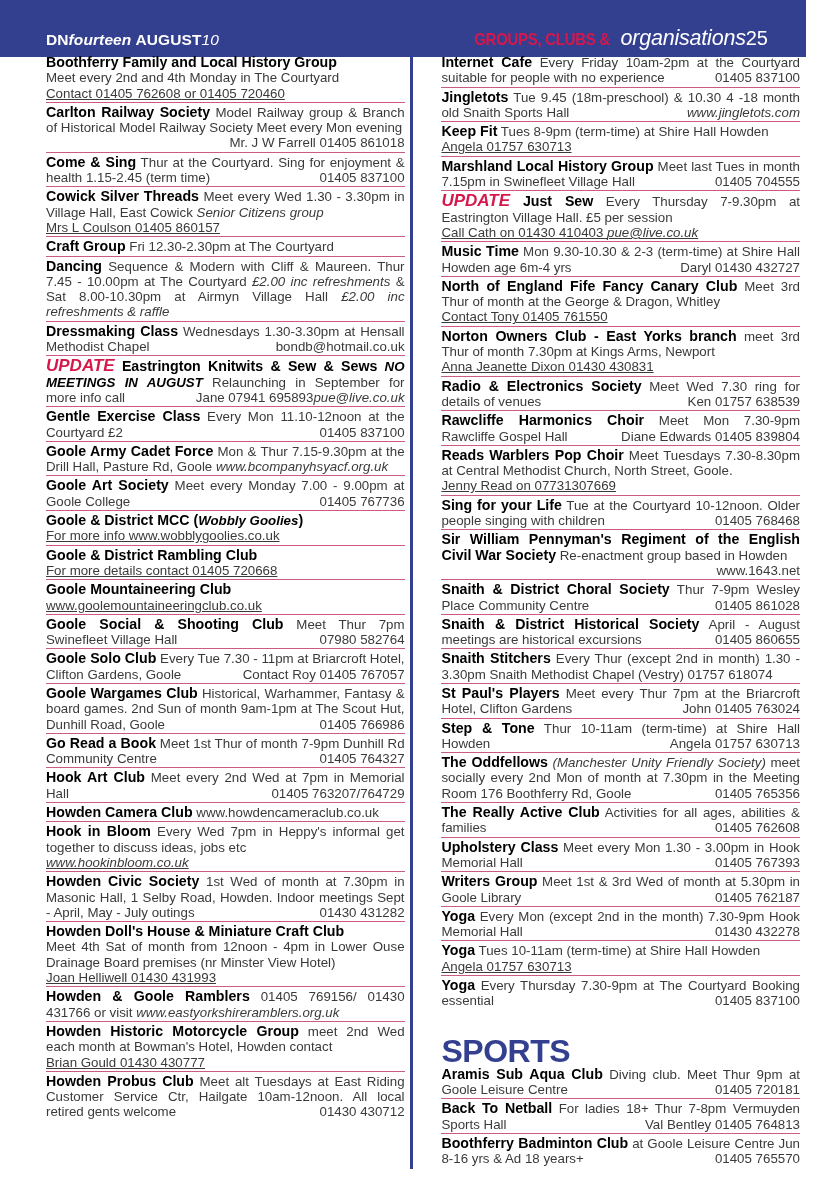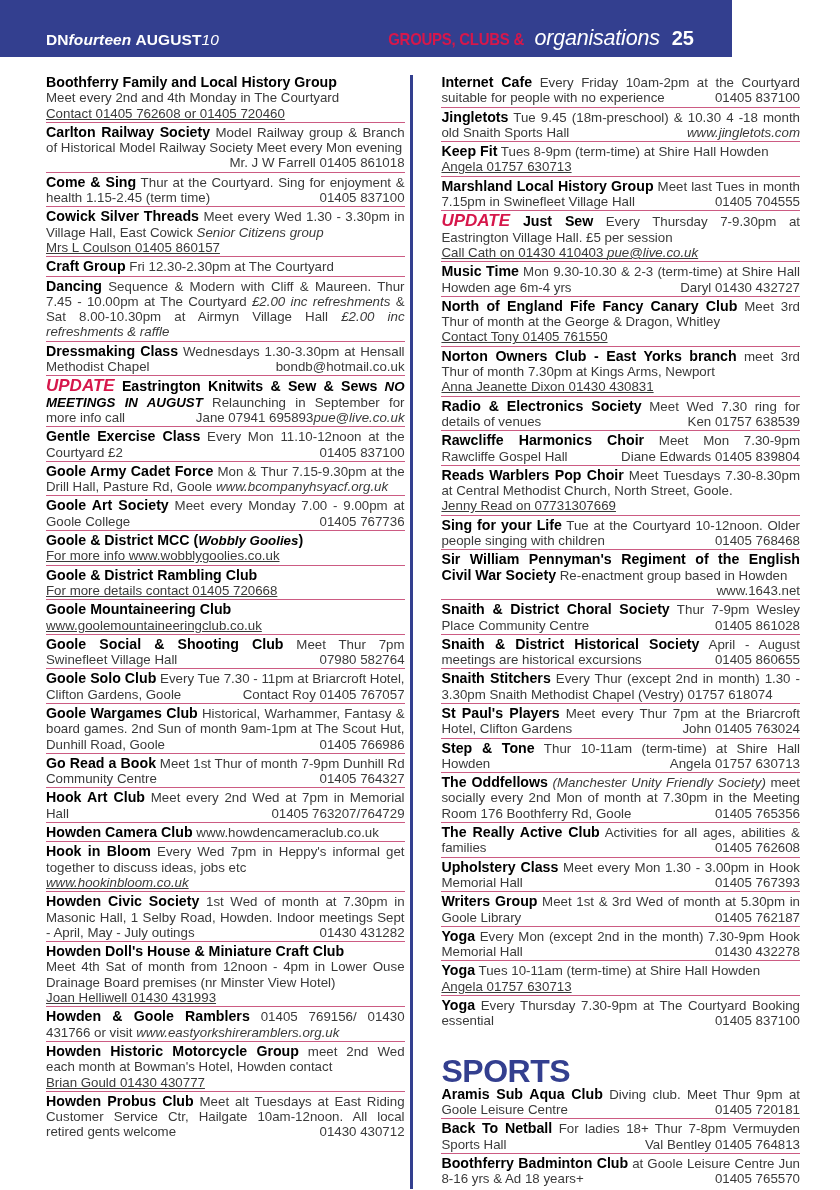--- a/index.html
+++ b/index.html
@@ -14,21 +14,21 @@
     font-family: "Liberation Sans", sans-serif;
     color: #231f20;
     position: relative;
     overflow: hidden;
   }
 
   
   #masthead {
     position: absolute;
     top: 0; left: 0;
-    width: 732px;
+    width: 806px;
     height: 57px;
     background: #333f8f;
   }
   #masthead .hdr-inner {
     position: absolute;
     left: 46px;
     right: 38px;
     bottom: 6px;
     display: flex;
     align-items: baseline;
@@ -61,29 +61,28 @@
   }
   .section-title .orgs {
     color: #ffffff;
     font-style: italic;
     font-size: 21.5px;
     letter-spacing: -0.2px;
     margin-left: 1px;
   }
   .section-title .pageno {
     color: #ffffff;
-    font-weight: 700;
+    font-weight: 400;
     font-size: 20px;
-    margin-left: 12px;
   }
 
   
   #page-body {
     position: absolute;
-    top: 69px;
+    top: 49px;
     left: 0;
     width: 800px;
   }
   .columns {
     display: flex;
     align-items: flex-start;
     padding-top: 6px;
   }
   .col {
     width: 368px;

